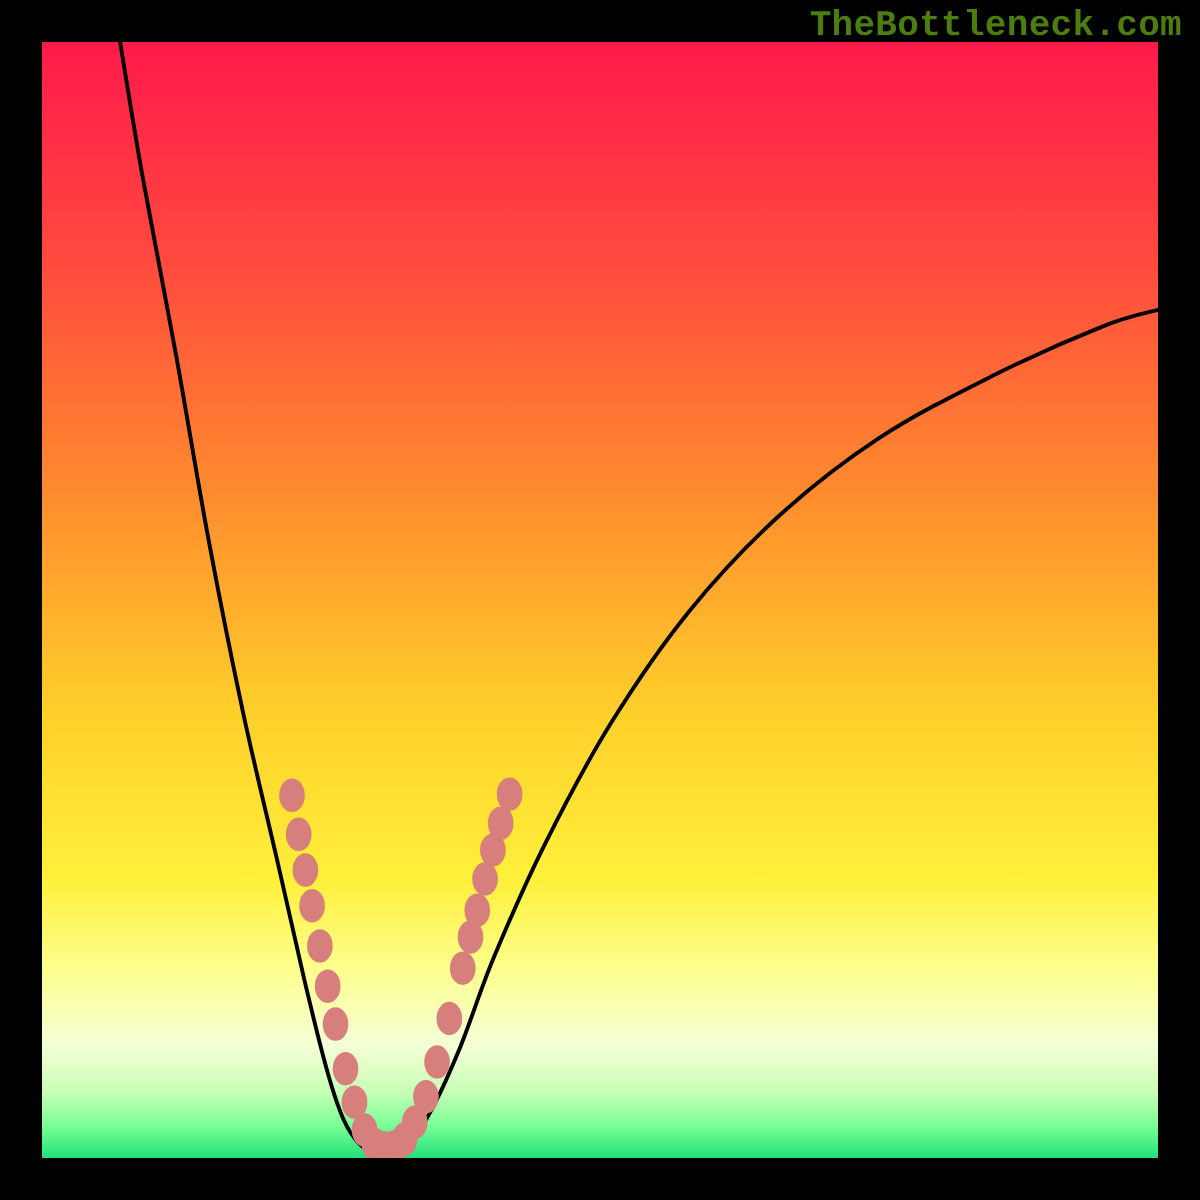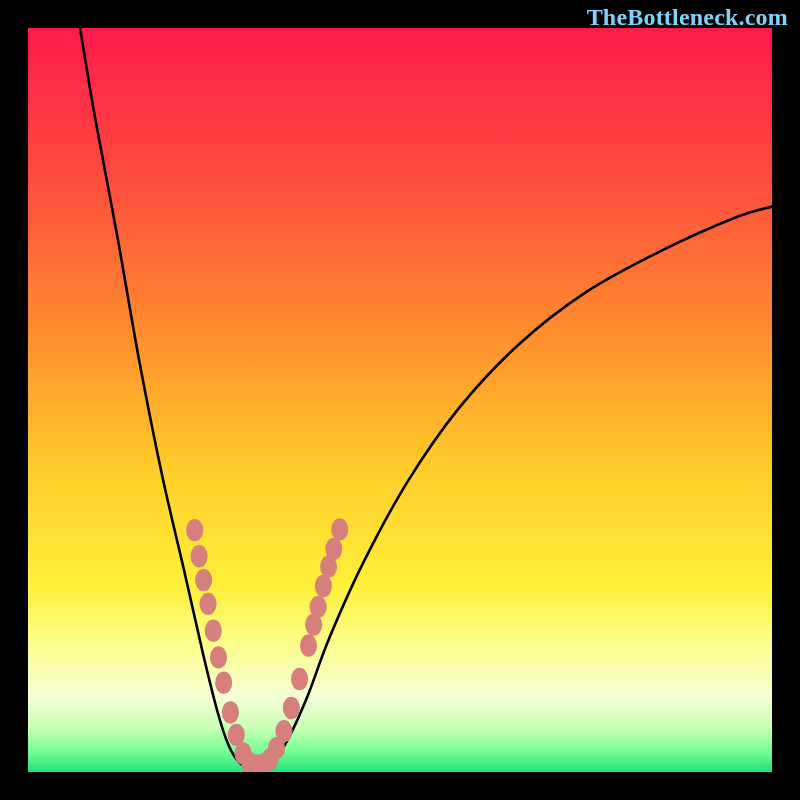--- a/index.html
+++ b/index.html
@@ -31,24 +31,24 @@
   svg.curve {
     position: absolute;
     inset: 0;
     width: 100%;
     height: 100%;
   }
   .watermark {
     position: absolute;
     top: 4px;
     right: 12px;
-    font-family: Liberation Serif, serif;
+    font-family: Liberation Mono, monospace;
     font-size: 24px;
     font-weight: 600;
-    color: #7dd3fc;
+    color: #4d7c0f;
     letter-spacing: 0.2px;
     user-select: none;
   }
   .dot {
     fill: #d77f7c;
     stroke: none;
   }
 </style>
 </head>
 <body>

